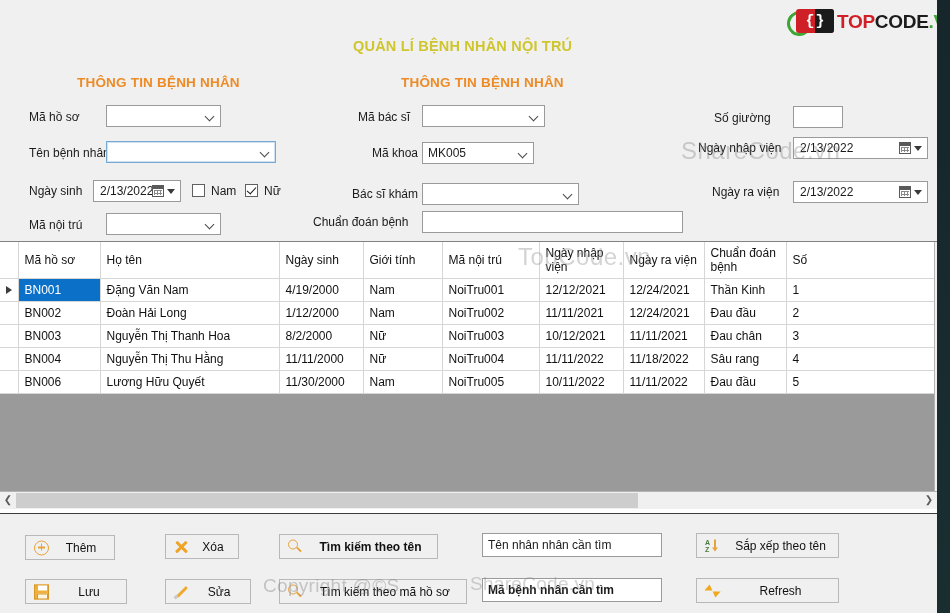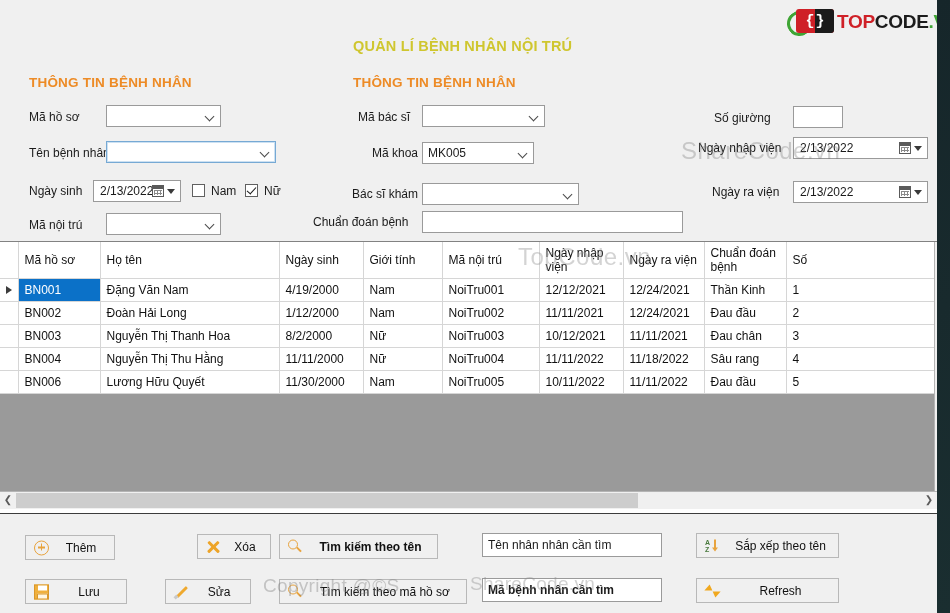--- a/index.html
+++ b/index.html
@@ -38,21 +38,21 @@
   .logo .badge .bk{position:absolute;left:19px;top:0;width:19px;height:24px;background:#1b1b1b;border-radius:0 3px 3px 0;}
   .logo .badge .t1,.logo .badge .t2{position:relative;color:#fff;font-weight:bold;font-size:15px;font-family:"Liberation Mono","DejaVu Sans Mono",monospace;line-height:1;}
   .logo .badge .t1{margin-right:1px;}
   .logo .word{margin-left:3px;font-weight:bold;font-size:19px;letter-spacing:-.3px;line-height:1;white-space:nowrap;}
   .logo .word .r{color:#cf2027;}
   .logo .word .d{color:#1b1b1b;}
   .logo .word .g{color:#3fa535;}
 
   
   .main-title{position:absolute;left:353px;top:38px;font-size:14.5px;font-weight:bold;color:#cfc62f;letter-spacing:.2px;white-space:nowrap;}
-  .sec-title{position:absolute;font-size:13.5px;font-weight:bold;color:#ed8b26;letter-spacing:.2px;white-space:nowrap;}
+  .sec-title{position:absolute;font-size:13.5px;font-weight:bold;color:#ed8b26;letter-spacing:.2px;white-space:nowrap;margin-left:48px;}
   .sec-left{left:29px;top:75px;}
   .sec-mid{left:353px;top:75px;}
 
   
   .lbl{position:absolute;font-size:12px;color:#1a1a1a;white-space:nowrap;}
   .combo{position:absolute;box-sizing:border-box;background:#fff;border:1px solid #9a9a9a;height:22px;}
   .combo.focus{border:1px solid #76a9d4;box-shadow:0 0 0 1px #cde1f2 inset;}
   .combo .cv{position:absolute;left:5px;top:3px;font-size:12px;color:#1a1a1a;white-space:nowrap;}
   .combo .chev{position:absolute;right:6px;top:7px;width:8px;height:8px;}
   .combo .chev:before{content:"";position:absolute;left:0;top:0;width:6px;height:6px;border-right:1.3px solid #4a4a4a;border-bottom:1.3px solid #4a4a4a;transform:rotate(45deg);}
@@ -336,21 +336,21 @@
       <div class="ar r">❯</div>
     </div>
   </div>
 
   <div class="wm wm2">TopCode.vn</div>
 
   <div class="btn" style="left:25px;top:535px;width:90px;">
     <span class="bi ic-plus"></span>
     <span class="bl" style="left:22px;">Thêm</span>
   </div>
-  <div class="btn" style="left:165px;top:534px;width:74px;margin-left:32px;">
+  <div class="btn" style="left:165px;top:534px;width:74px;">
     <span class="bi ic-x"></span>
     <span class="bl" style="left:22px;">Xóa</span>
   </div>
   <div class="btn" style="left:279px;top:534px;width:159px;font-weight:bold;">
     <span class="bi ic-search"></span>
     <span class="bl" style="left:24px;">Tìm kiếm theo tên</span>
   </div>
   <div class="txtbox" style="left:482px;top:533px;width:180px;height:24px;">
     <span class="cv" style="top:4px;">Tên nhân nhân cần tìm</span>
   </div>

